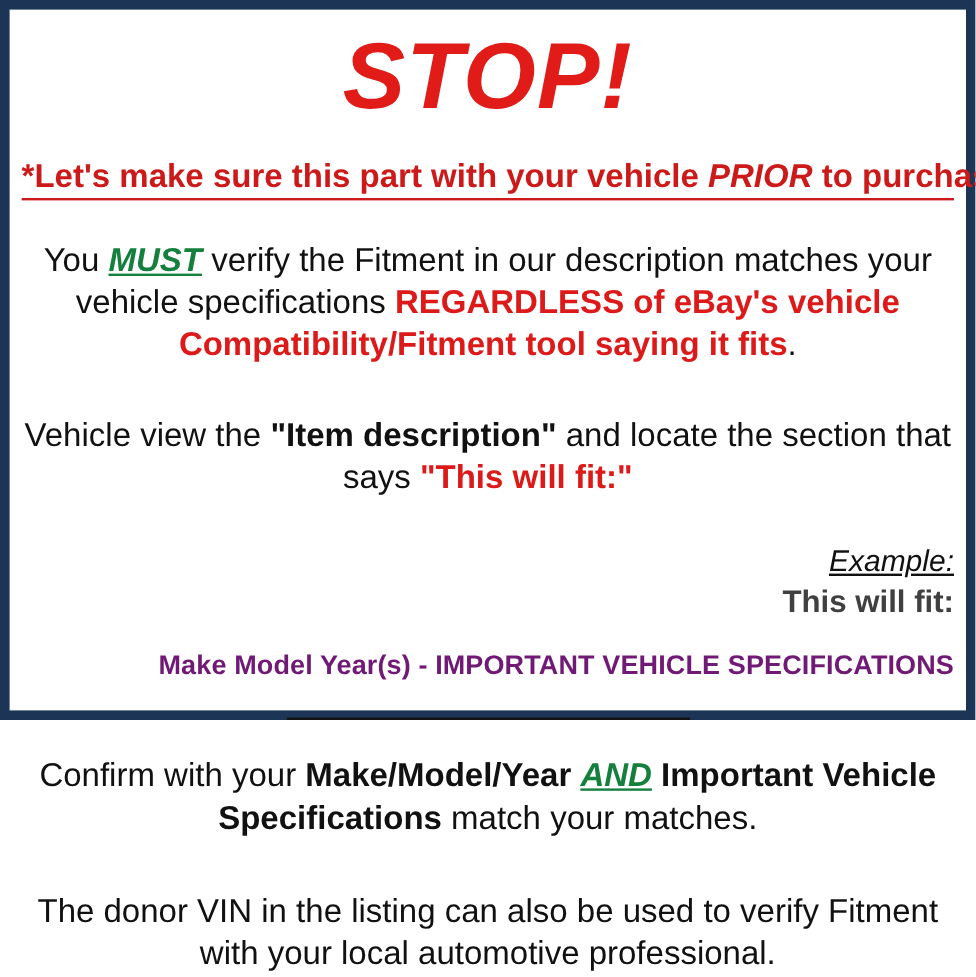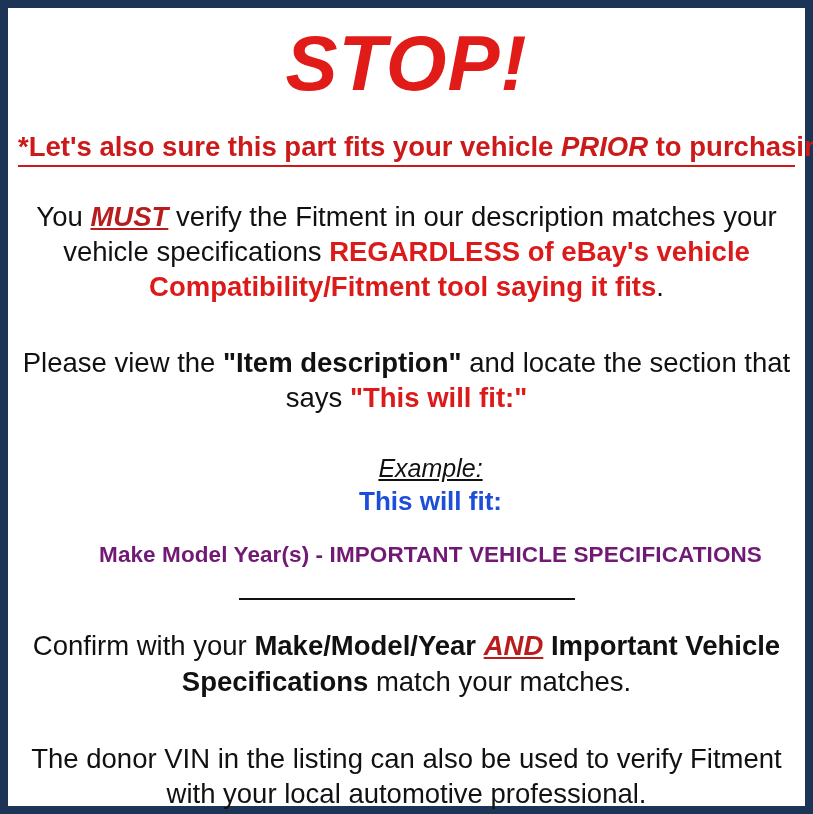--- a/index.html
+++ b/index.html
@@ -10,21 +10,21 @@
   body {
     width: 813px;
     height: 814px;
     overflow: hidden;
     font-family: "Liberation Sans", sans-serif;
   }
 
   #notice-card {
     box-sizing: border-box;
     width: 813px;
-    height: 814px;
+    height: 600px;
     border: 8px solid #1c3557;
     background: #ffffff;
     position: relative;
     padding: 0 10px;
   }
 
   
   #stop-heading {
     text-align: center;
     color: #e01b18;
@@ -57,56 +57,56 @@
   .para {
     text-align: center;
     font-size: 27.5px;
     line-height: 1.28;
     color: #111111;
     margin: 0;
     padding: 0;
   }
 
   .u-red-bi {           
-    color: #b91c1c;
+    color: #15803d;
     font-weight: bold;
     font-style: italic;
     text-decoration: underline;
     text-underline-offset: 2px;
   }
   .u-red-b {            
     color: #dd1a1a;
     font-weight: bold;
     text-underline-offset: 2px;
   }
   .blk-b  { font-weight: bold; color: #111111; }
   .red-b  { font-weight: bold; color: #dd1a1a; }
 
   #para-must      { margin-top: 32px; }
   #para-itemdesc  { margin-top: 40px; }
 
   
   #example-block {
     margin-top: 38px;
     padding-left: 48px;
-    text-align: center;
+    text-align: right;
   }
   #example-label {
     font-size: 25px;
     font-style: italic;
     color: #111111;
     text-decoration: underline;
     text-underline-offset: 2px;
     display: inline-block;
     line-height: 1.2;
   }
   #example-willfit {
     font-size: 26px;
     font-weight: bold;
-    color: #1d4ed8;
+    color: #404040;
     margin-top: 2px;
     line-height: 1.25;
   }
   #example-spec {
     font-size: 22.5px;
     font-weight: bold;
     color: #701a75;
     margin-top: 24px;
     letter-spacing: 0.1px;
     line-height: 1.2;
@@ -124,29 +124,29 @@
   #para-vin     { margin-top: 42px; }
 </style>
 </head>
 <body>
 
 <div id="notice-card">
 
   <h1 id="stop-heading">STOP!</h1>
 
   <div id="subtitle">
-    <span>*Let's also sure this part fits your vehicle </span><span class="ital">PRIOR</span><span> to purchasing*</span>
+    <span>*Let's make sure this part with your vehicle </span><span class="ital">PRIOR</span><span> to purchasing*</span>
   </div>
 
   <p class="para" id="para-must">
     <span>You </span><span class="u-red-bi">MUST</span><span> verify the Fitment in our description matches your vehicle specifications </span><span class="u-red-b">REGARDLESS of eBay's vehicle Compatibility/Fitment tool saying it fits</span><span>.</span>
   </p>
 
   <p class="para" id="para-itemdesc">
-    <span>Please view the </span><span class="blk-b">"Item description"</span><span> and locate the section that says </span><span class="red-b">"This will fit:"</span>
+    <span>Vehicle view the </span><span class="blk-b">"Item description"</span><span> and locate the section that says </span><span class="red-b">"This will fit:"</span>
   </p>
 
   <div id="example-block">
     <div>
       <span id="example-label">Example:</span>
     </div>
     <div id="example-willfit">This will fit:</div>
     <div id="example-spec">Make Model Year(s) - IMPORTANT VEHICLE SPECIFICATIONS</div>
   </div>
 

